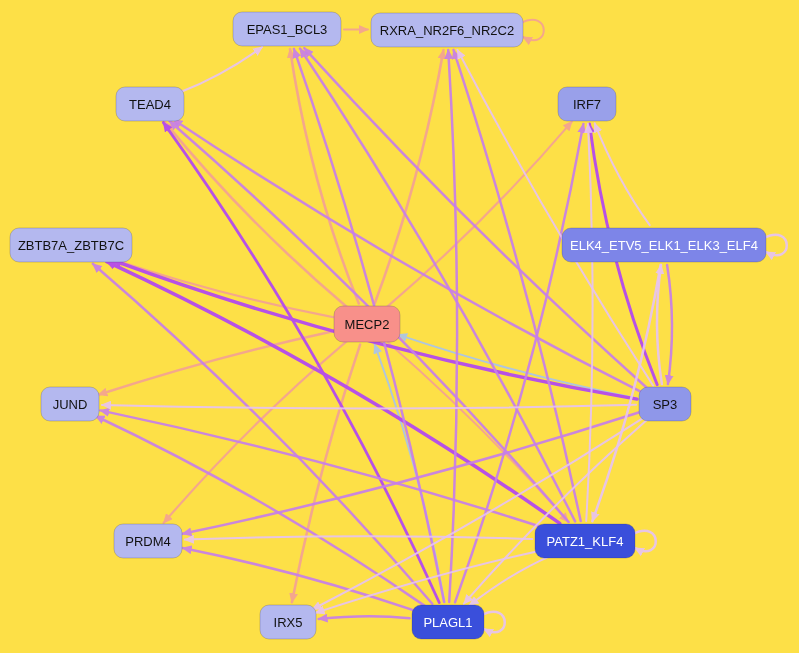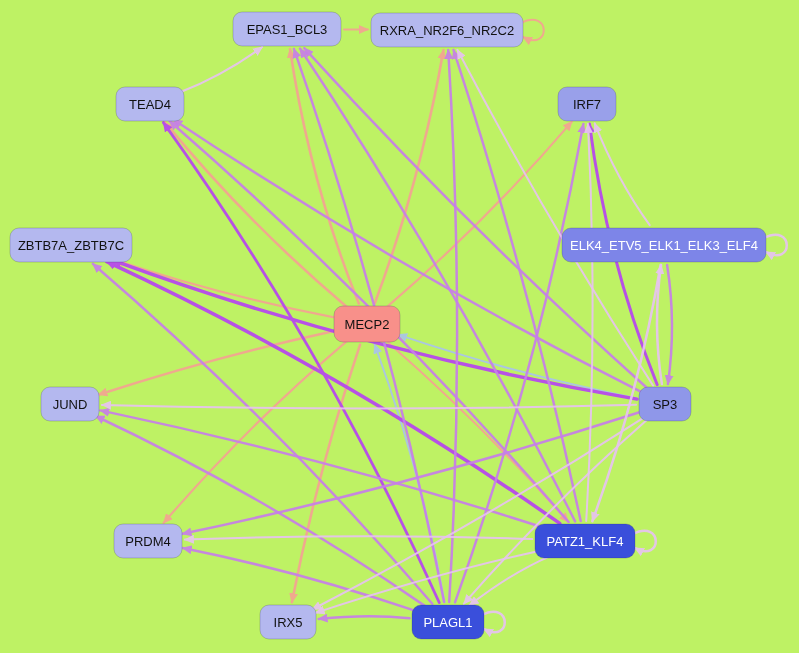--- a/index.html
+++ b/index.html
@@ -6,21 +6,21 @@
     margin: 0;
     padding: 0;
     background: #ffffff;
     font-family: "Liberation Sans", sans-serif;
   }
   #stage {
     position: relative;
     width: 799px;
     height: 653px;
     overflow: hidden;
-    background: #bef264;
+    background: #fde047;
   }
   svg { display: block; }
   svg text {
     font-family: "Liberation Sans", sans-serif;
     pointer-events: none;
   }
 </style>
 </head>
 <body>
 

